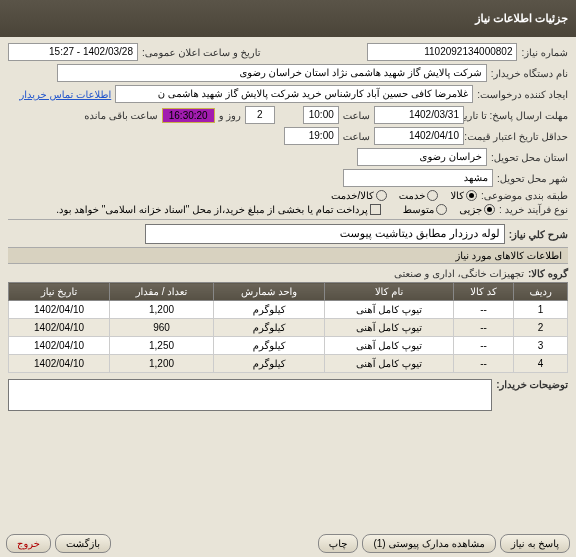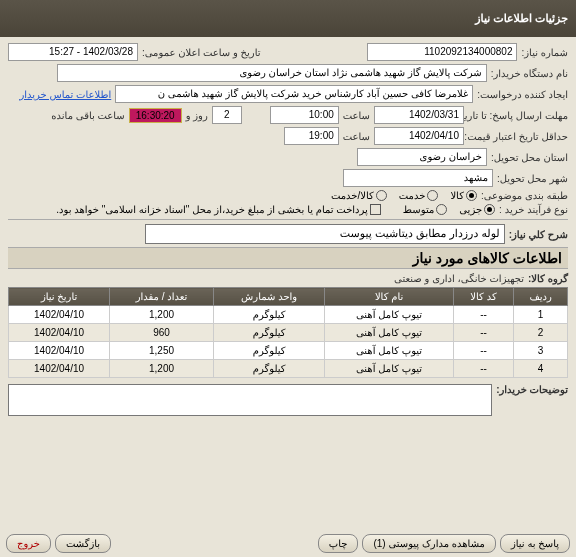--- a/index.html
+++ b/index.html
@@ -46,23 +46,23 @@
 .radio-group { display: flex; gap: 12px; align-items: center; }
 .radio-item { display: flex; align-items: center; gap: 2px; font-size:10px;}
 .check-item { display:flex; align-items:center; gap:2px; font-size:10px;}
 .radio-dot, .check-dot {
   width:11px;height:11px;border:1px solid #555;display:inline-flex;align-items:center;justify-content:center;font-size:8px;
 }
 .radio-dot{border-radius:50%;}
 .dot-filled::after{content:"";width:5px;height:5px;background:#000;border-radius:50%;display:block;}
 .section-hdr {
   background:#d8d2c0;
-  font-weight:bold;
+  font-weight:normal;
   padding:2px 6px;
-  font-size:14px;
+  font-size:10px;
   border-top:1px solid #aaa;
   border-bottom:1px solid #aaa;
   margin-top:2px;
 }
 .big-field {
   width: 360px;
   height: 20px;
   border:1px solid #777;
   background:#fff;
   padding:2px 4px;
@@ -106,21 +106,21 @@
   border:1px solid #888;
   padding:3px 10px;
   font-size:10px;
   cursor:pointer;
   border-radius:8px;
   margin-top:36px;
 }
 .btn-red { color:#b00000; }
 .spacer { flex:1; }
 .countdown {
-  background:#be185d;
+  background:#a21caf;
   border:1px solid #c9b24a;
   padding:1px 6px;
   font-size:10px;
 }
 </style>
 </head>
 <body>
 
 <div class="titlebar">جزئیات اطلاعات نیاز</div>
 
@@ -142,21 +142,21 @@
   <div class="row">
     <span class="label">ایجاد کننده درخواست:</span>
     <span class="field" style="width:358px">غلامرضا کافی حسین آباد کارشناس خرید  شرکت پالایش گاز شهید هاشمی ن</span>
     <span class="link">اطلاعات تماس خریدار</span>
   </div>
 
   <div class="row">
     <span class="label" style="width:100px">مهلت ارسال پاسخ: تا تاریخ:</span>
     <span class="field" style="width:90px">1402/03/31</span>
     <span class="label">ساعت</span>
-    <span class="field" style="width:69px">10:00</span>
+    <span class="field" style="width:36px">10:00</span>
     <span style="width:20px"></span>
     <span class="field" style="width:30px;text-align:center">2</span>
     <span class="label">روز و</span>
     <span class="countdown">16:30:20</span>
     <span class="label">ساعت باقی مانده</span>
   </div>
 
   <div class="row">
     <span class="label" style="width:100px">حداقل تاریخ اعتبار قیمت: تا تاریخ:</span>
     <span class="field" style="width:90px">1402/04/10</span>

